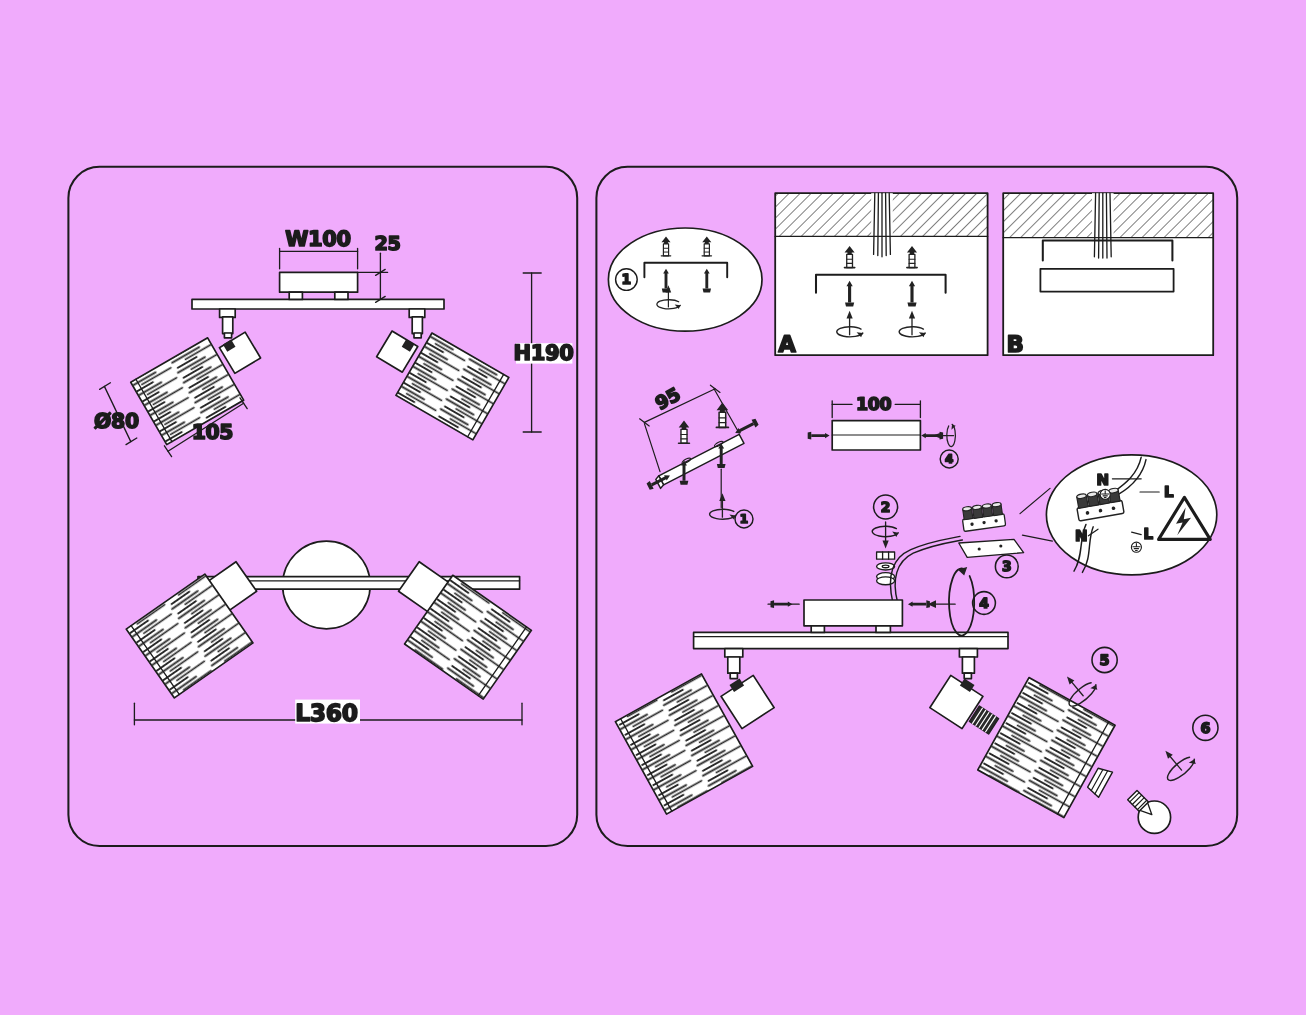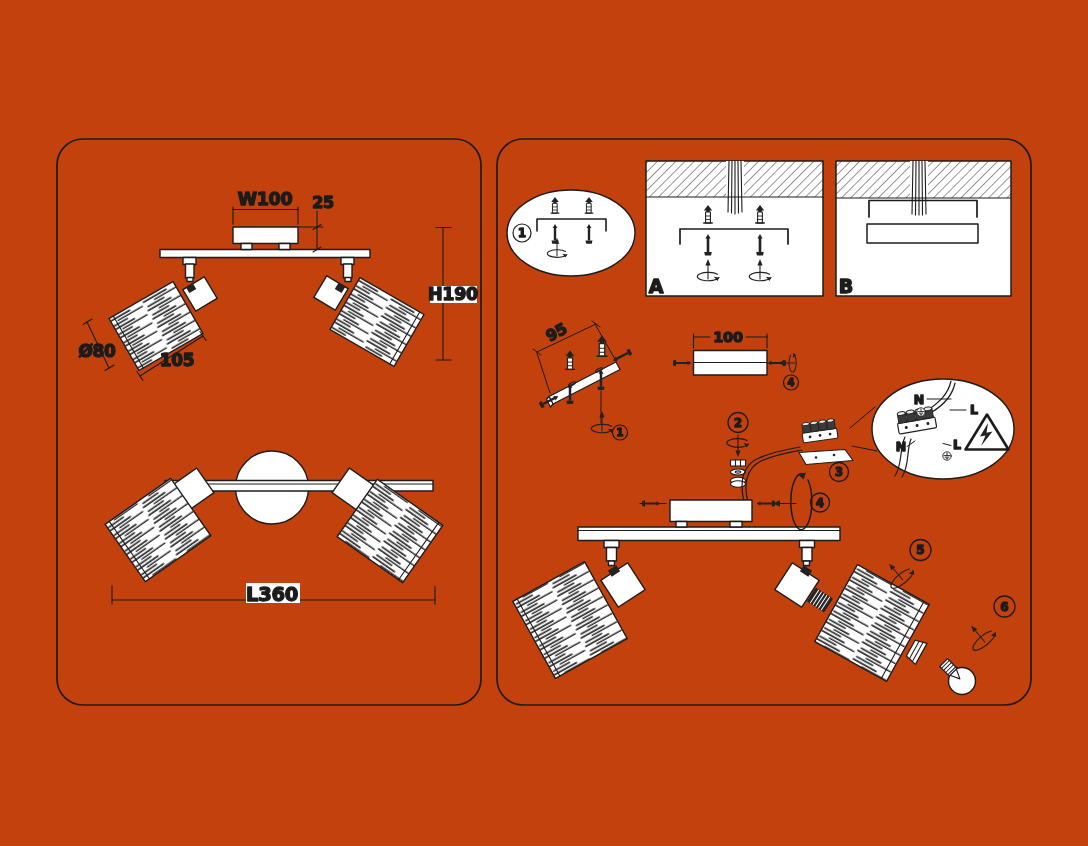--- a/index.html
+++ b/index.html
@@ -1,16 +1,16 @@
 <!DOCTYPE html>
 <html><head>
 <meta charset="utf-8">
 <style>
   html,body{margin:0;padding:0;background:#fff;}
-  .canvas{position:relative;width:1088px;height:846px;background:#c2410c;overflow:hidden;
+  .canvas{position:relative;width:1088px;height:846px;background:#f0abfc;overflow:hidden;
           font-family:"DejaVu Sans",sans-serif;}
   svg{position:absolute;left:0;top:0;}
   text{font-family:"DejaVu Sans",sans-serif;font-weight:700;fill:#1c1c1c;}
   .lbl{letter-spacing:-0.3px;}
 </style>
 </head>
 <body>
 
 <div class="canvas">
 <svg width="1088" height="846" viewBox="0 0 1088 846">

